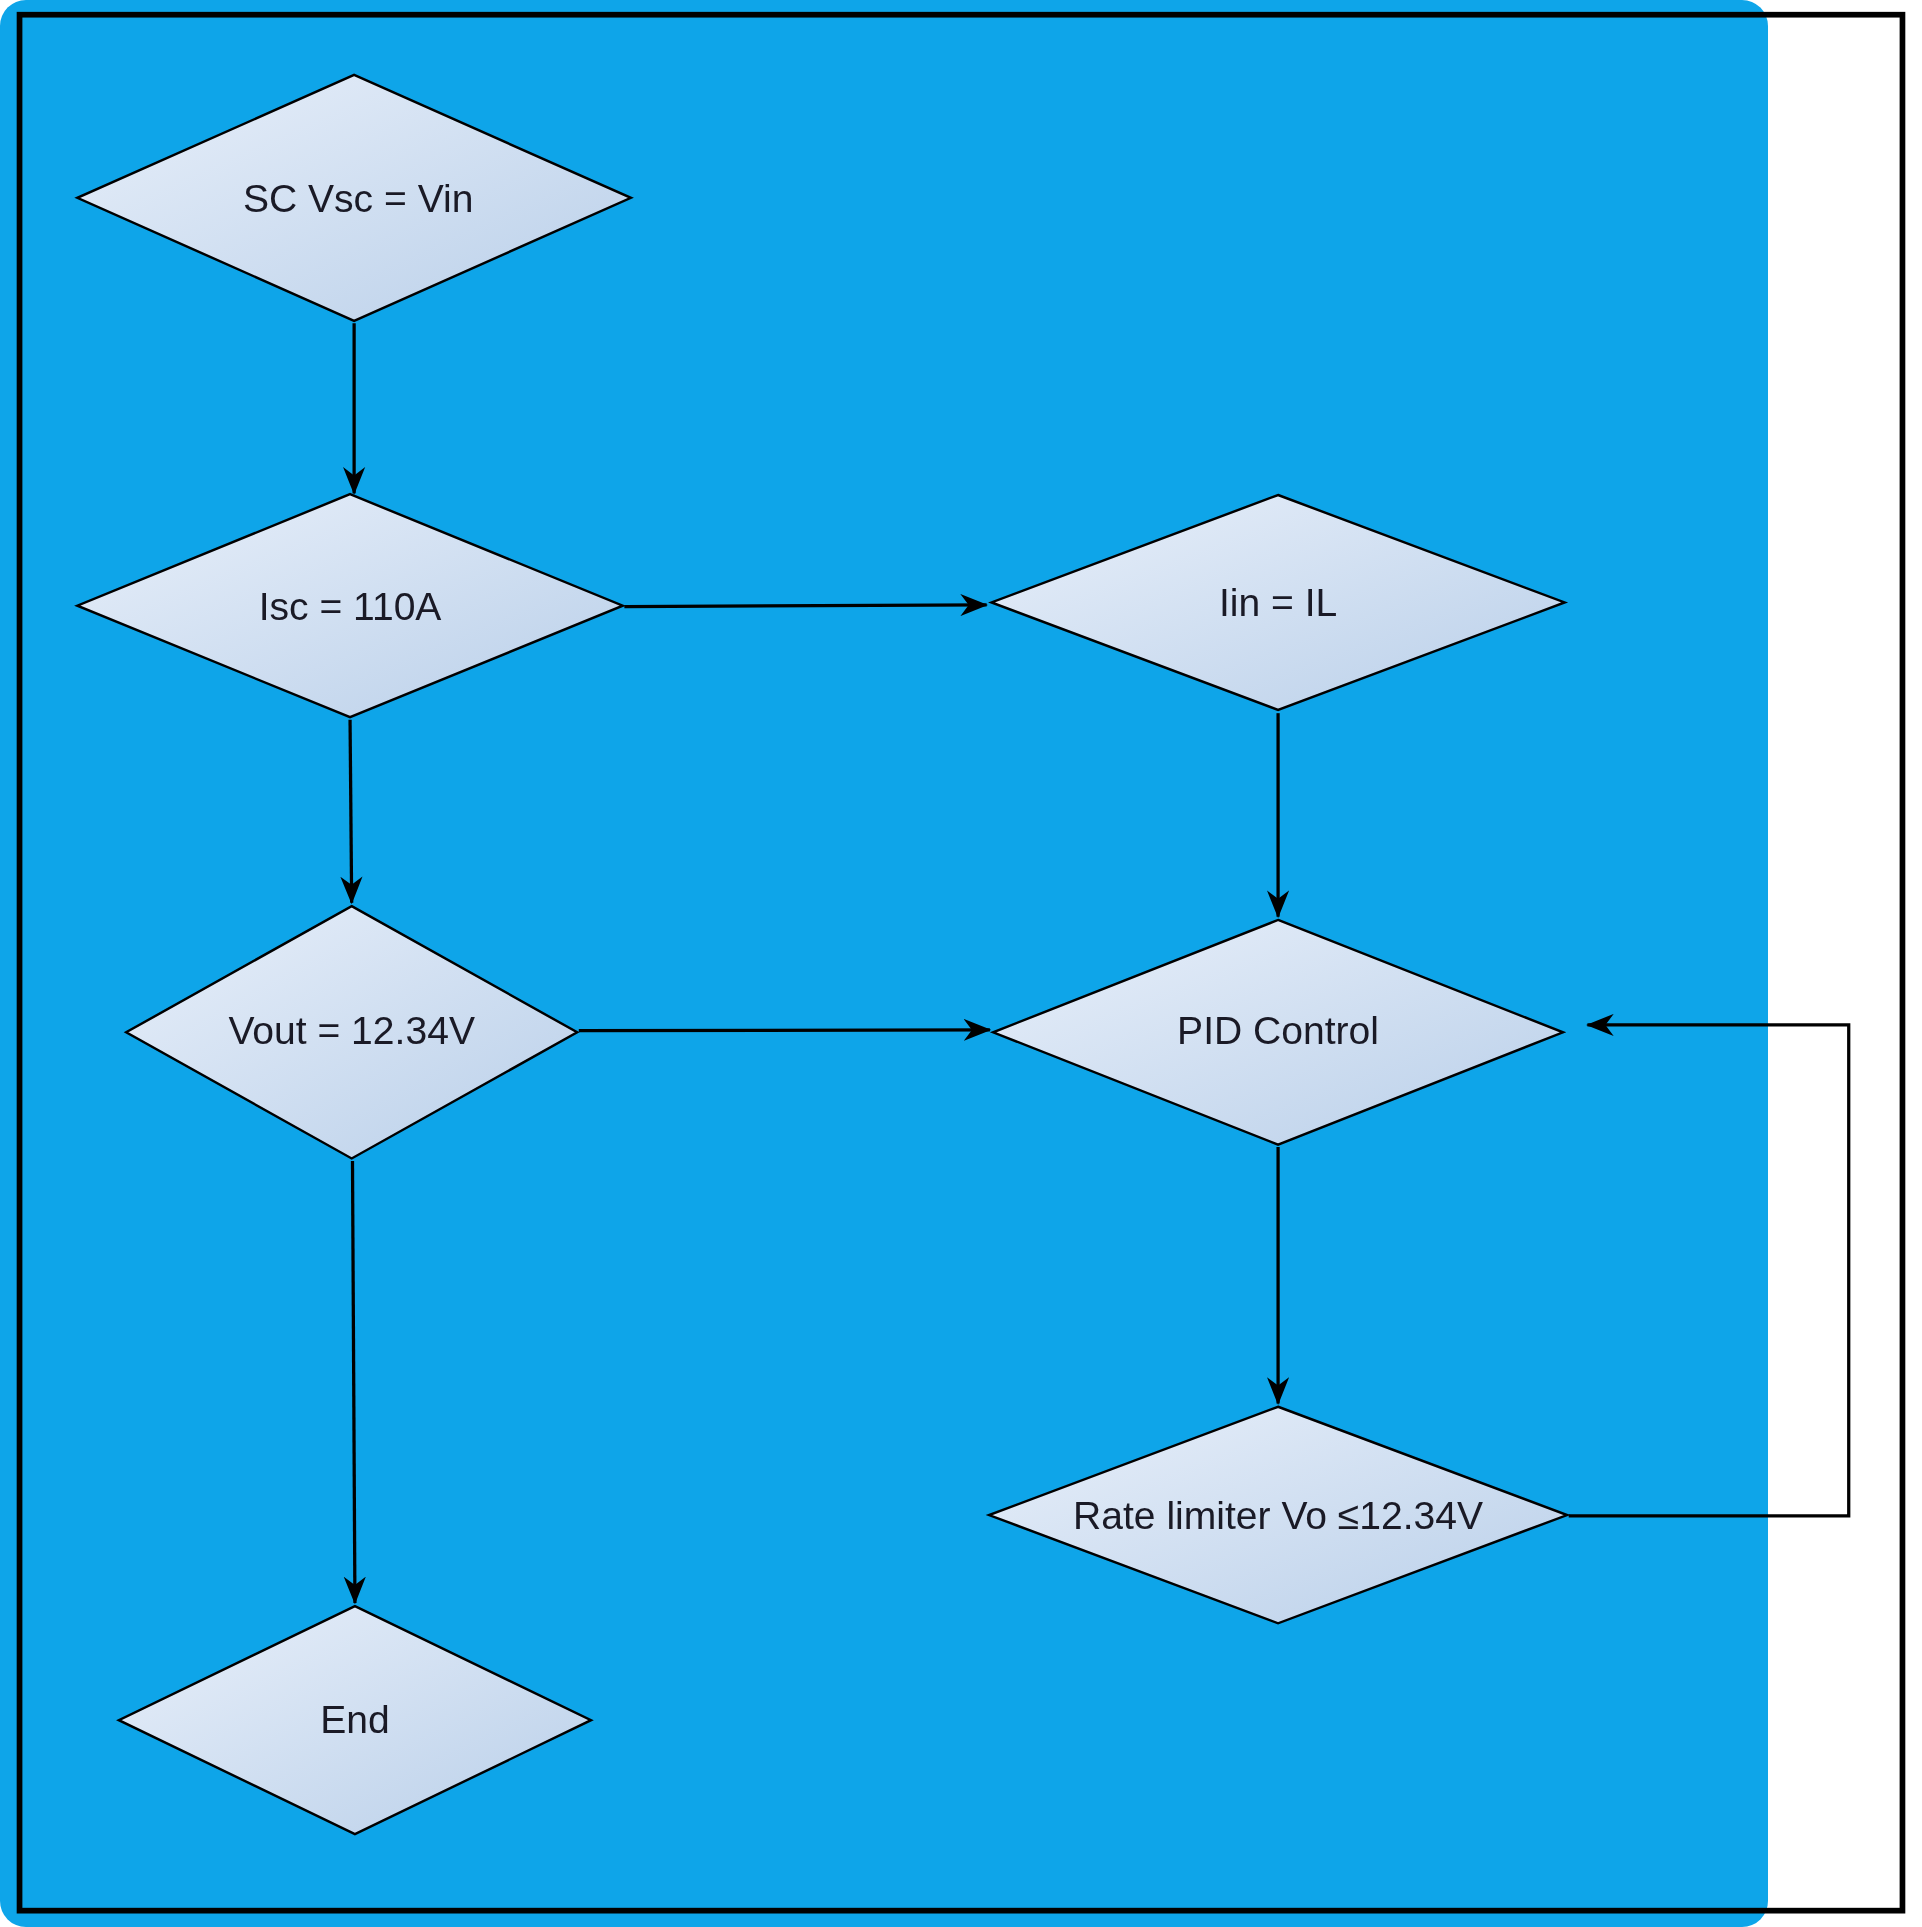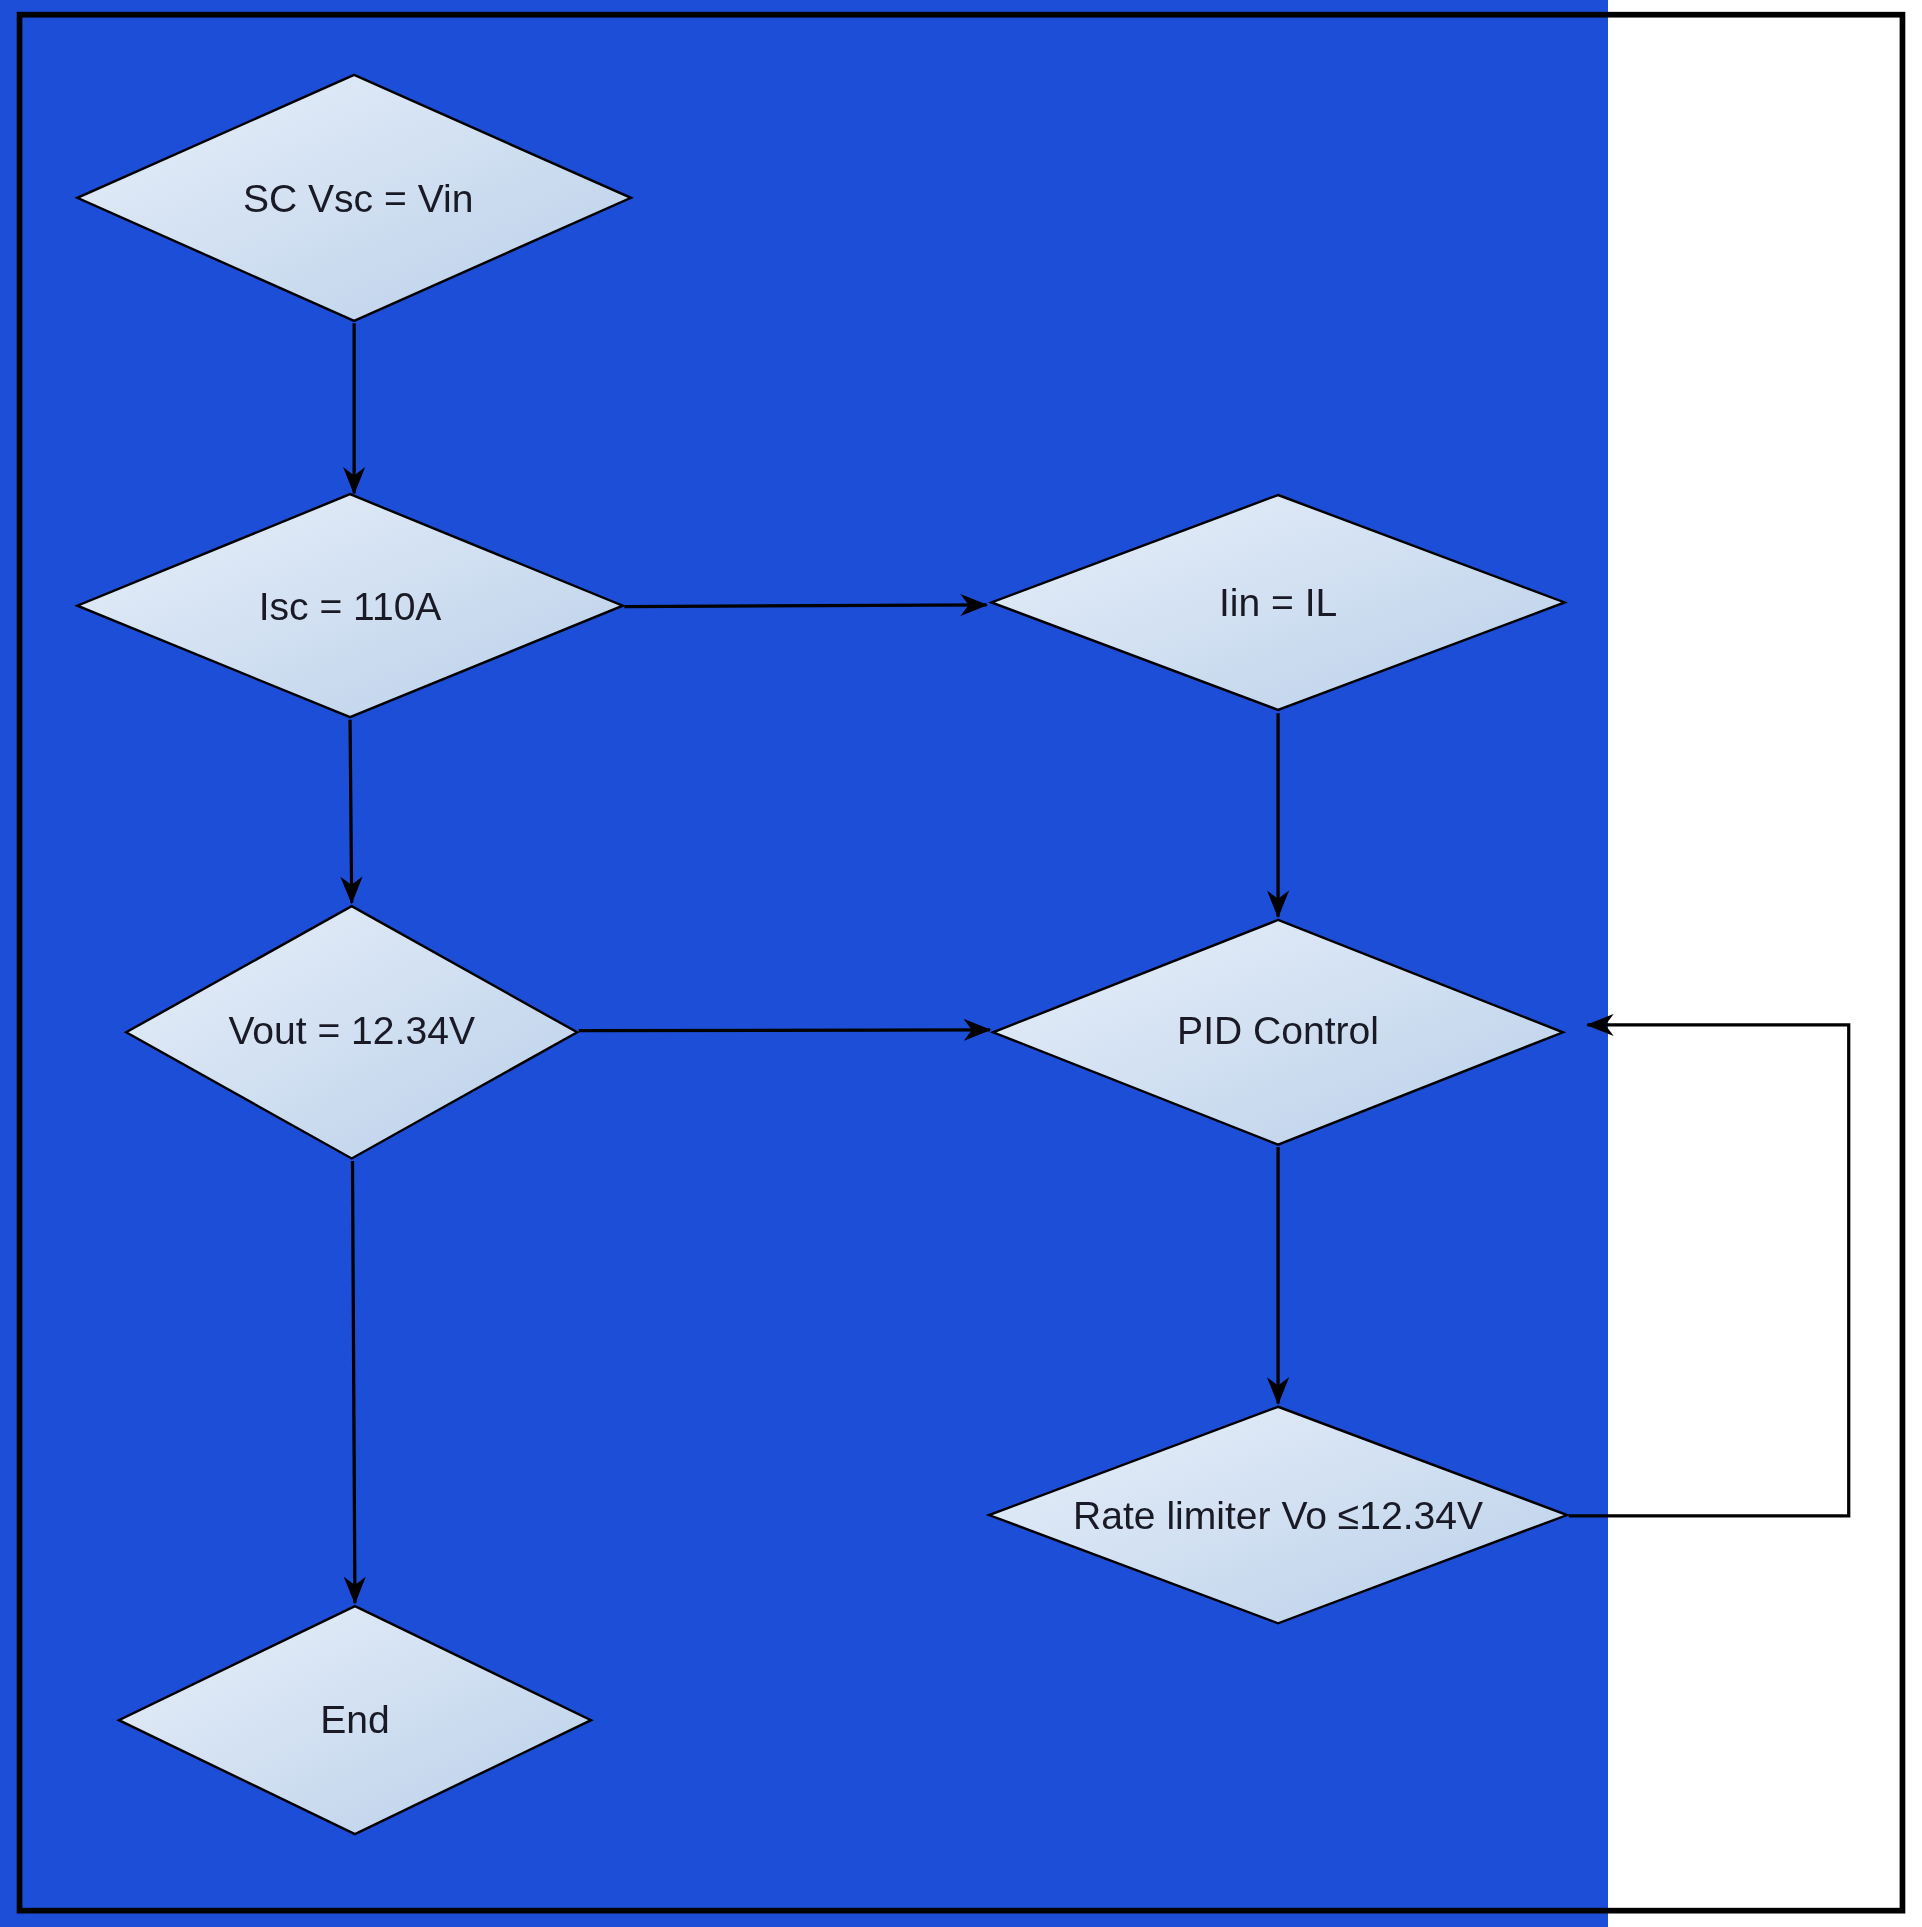--- a/index.html
+++ b/index.html
@@ -2,24 +2,25 @@
 <html style="font-size:13px"><head>
 <meta charset="utf-8">
 <style>
   html, body {
     margin: 0;
     padding: 0;
     background: #ffffff;
   }
   .page {
     position: relative;
-    width: 1608px;
+    width: 1768px;
     height: 1927px;
-    background: #1d4ed8;
+    background: #0ea5e9;
     font-family: "Liberation Sans", sans-serif;
+    border-radius: 26px;
   }
   svg.flowchart {
     position: absolute;
     left: 0;
     top: 0;
     width: 1922px;
     height: 1927px;
   }
   .frame {
     fill: none;

